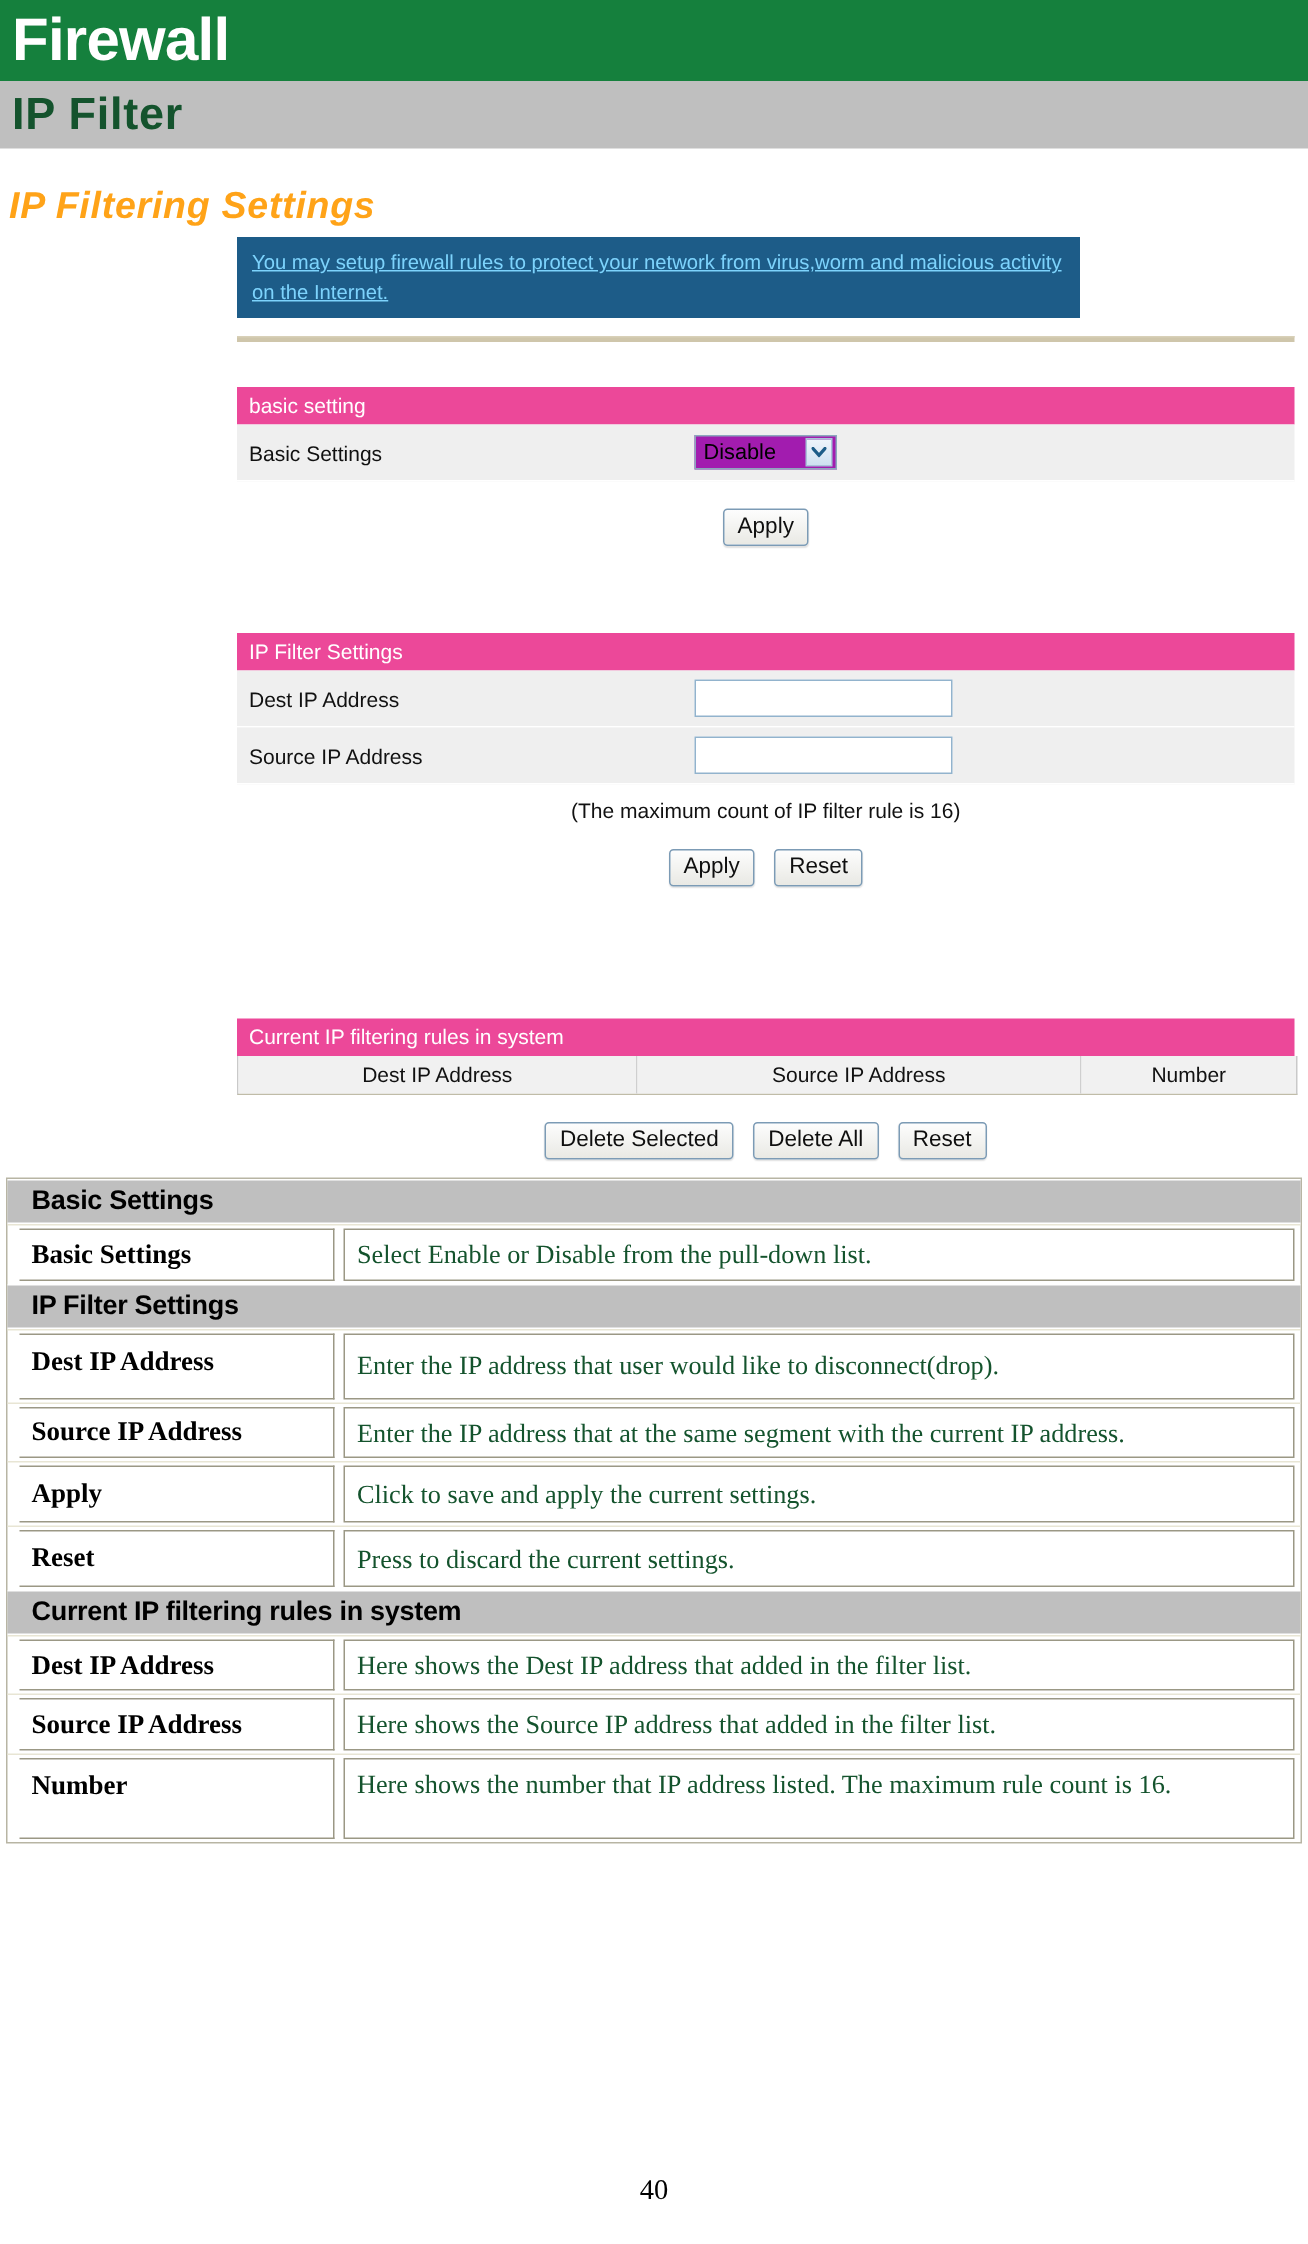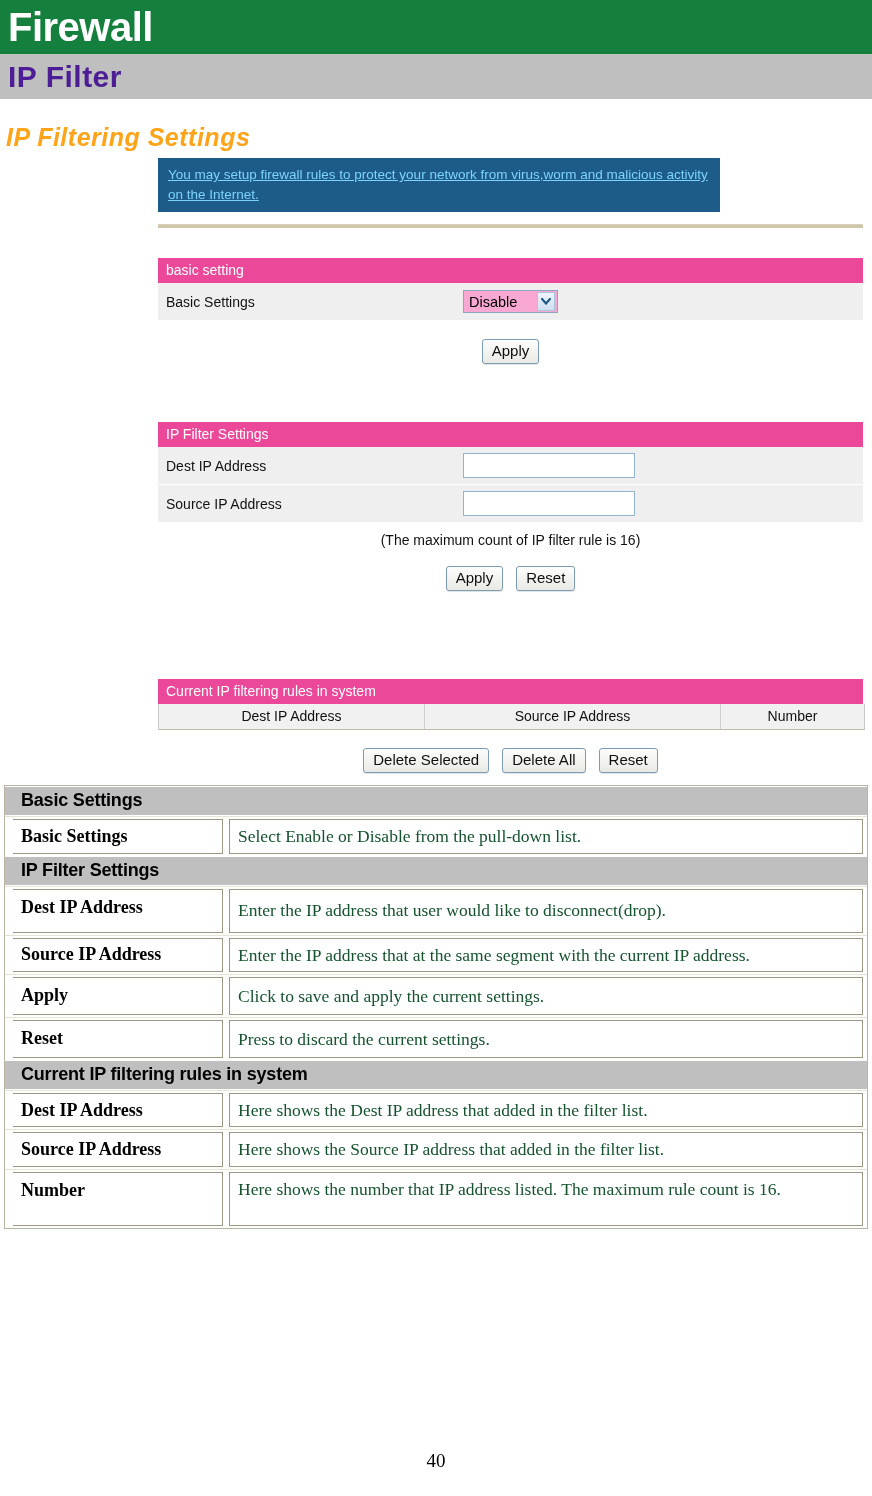--- a/index.html
+++ b/index.html
@@ -27,21 +27,21 @@
   }
   .title-bar .txt {
     font-size: 40px;
     font-weight: bold;
     letter-spacing: -0.5px;
     line-height: 1;
     font-family: "Liberation Sans", sans-serif;
   }
   .subtitle-bar {
     background: #bfbfbf;
-    color: #4c1d95;
+    color: #14532d;
     height: 45px;
     display: flex;
     align-items: center;
     padding: 0 0 0 8px;
     box-sizing: border-box;
   }
   .subtitle-bar .txt {
     font-size: 30px;
     font-weight: bold;
     letter-spacing: 0.5px;
@@ -108,21 +108,21 @@
     padding-left: 8px;
     width: 305px;
     box-sizing: border-box;
   }
   .ctl-cell { flex: 1; }
 
   
   .sel {
     display: inline-flex;
     align-items: center;
-    background: #f9a8d4;
+    background: #a21caf;
     border: 1px solid #8ca7bd;
     height: 23px;
     box-sizing: border-box;
     padding: 0 0 0 5px;
     font-size: 14.5px;
     color: #000;
     min-width: 95px;
     justify-content: space-between;
   }
   .sel .arrow-btn {

